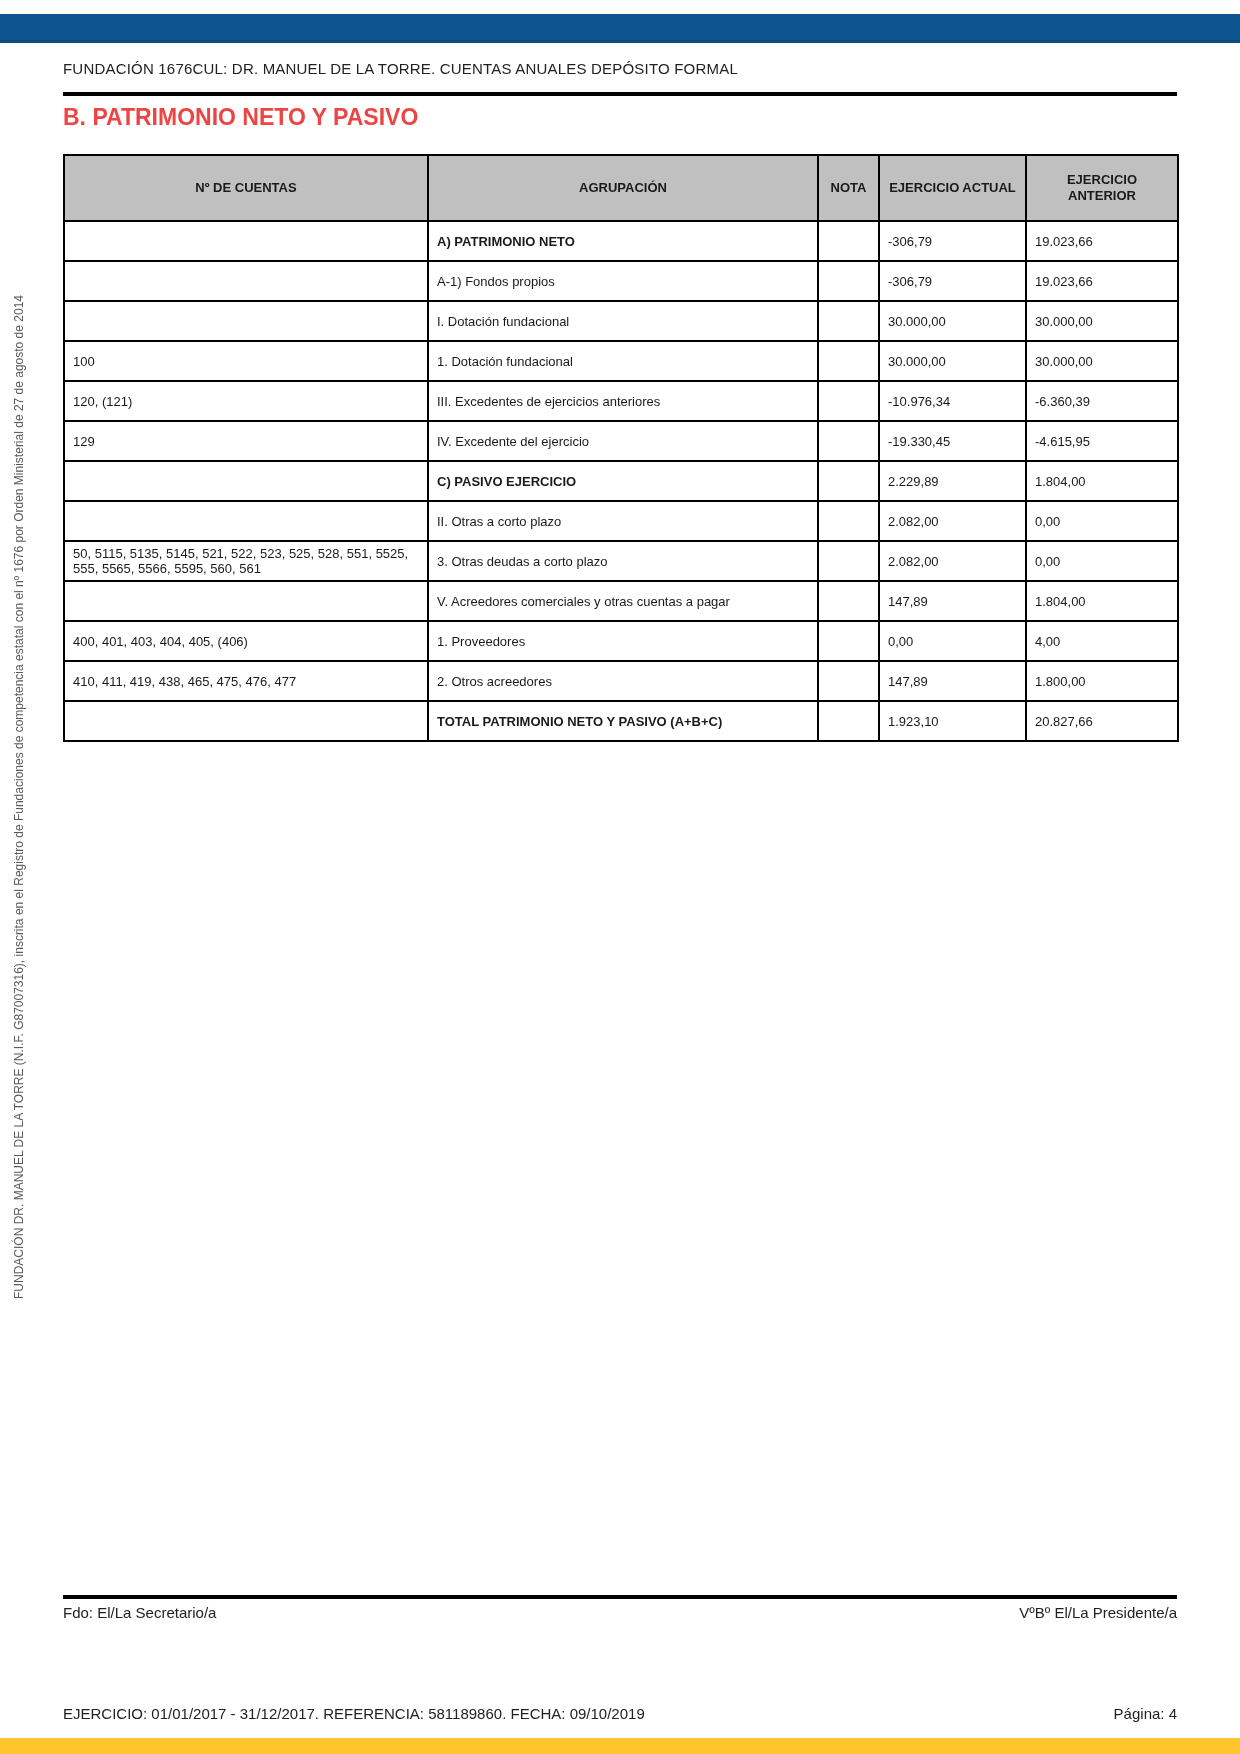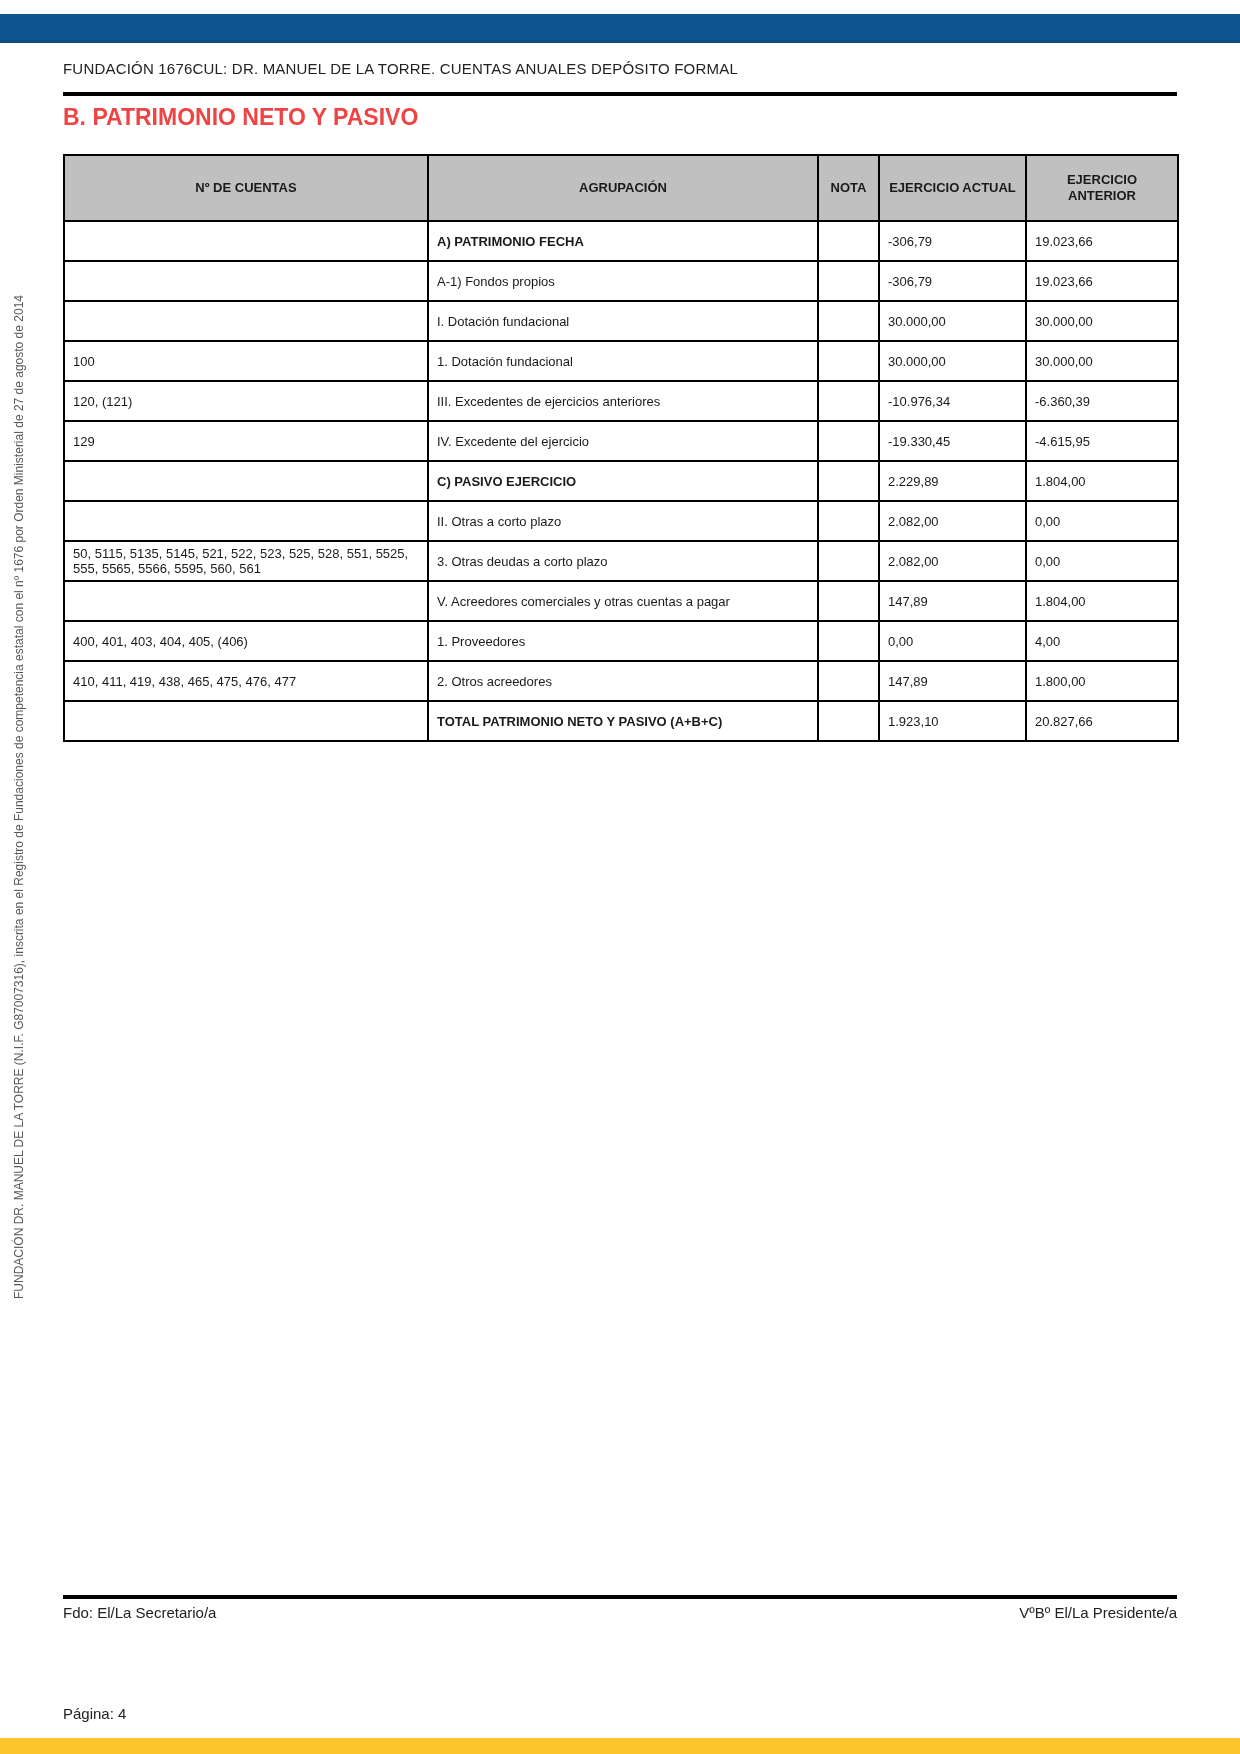--- a/index.html
+++ b/index.html
@@ -143,21 +143,21 @@
         <th>Nº DE CUENTAS</th>
         <th>AGRUPACIÓN</th>
         <th>NOTA</th>
         <th>EJERCICIO ACTUAL</th>
         <th>EJERCICIO ANTERIOR</th>
       </tr>
     </thead>
     <tbody>
         <tr>
           <td class="gray"></td>
-          <td class="gray bold">A) PATRIMONIO FECHA</td>
+          <td class="gray bold">A) PATRIMONIO NETO</td>
           <td class="gray"></td>
           <td class="c-num">-306,79</td>
           <td class="c-num">19.023,66</td>
         </tr>
         <tr>
           <td class="gray"></td>
           <td>A-1) Fondos propios</td>
           <td class="gray"></td>
           <td class="c-num">-306,79</td>
           <td class="c-num">19.023,66</td>
@@ -245,18 +245,19 @@
   <div class="sidebar-text">FUNDACIÓN DR. MANUEL DE LA TORRE (N.I.F. G87007316), inscrita en el Registro de Fundaciones de competencia estatal con el nº 1676 por Orden Ministerial de 27 de agosto de 2014</div>
 
   <div class="signature-rule"></div>
 
   <div class="signature-row">
     <span>Fdo: El/La Secretario/a</span>
     <span>VºBº El/La Presidente/a</span>
   </div>
 
   <div class="footer-row">
+    <span>EJERCICIO: 01/01/2017 - 31/12/2017. REFERENCIA: 581189860. FECHA: 09/10/2019</span>
     <span>Página: 4</span>
   </div>
 
   <div class="bottom-bar"></div>
 
 </div>
 
 </body></html>

